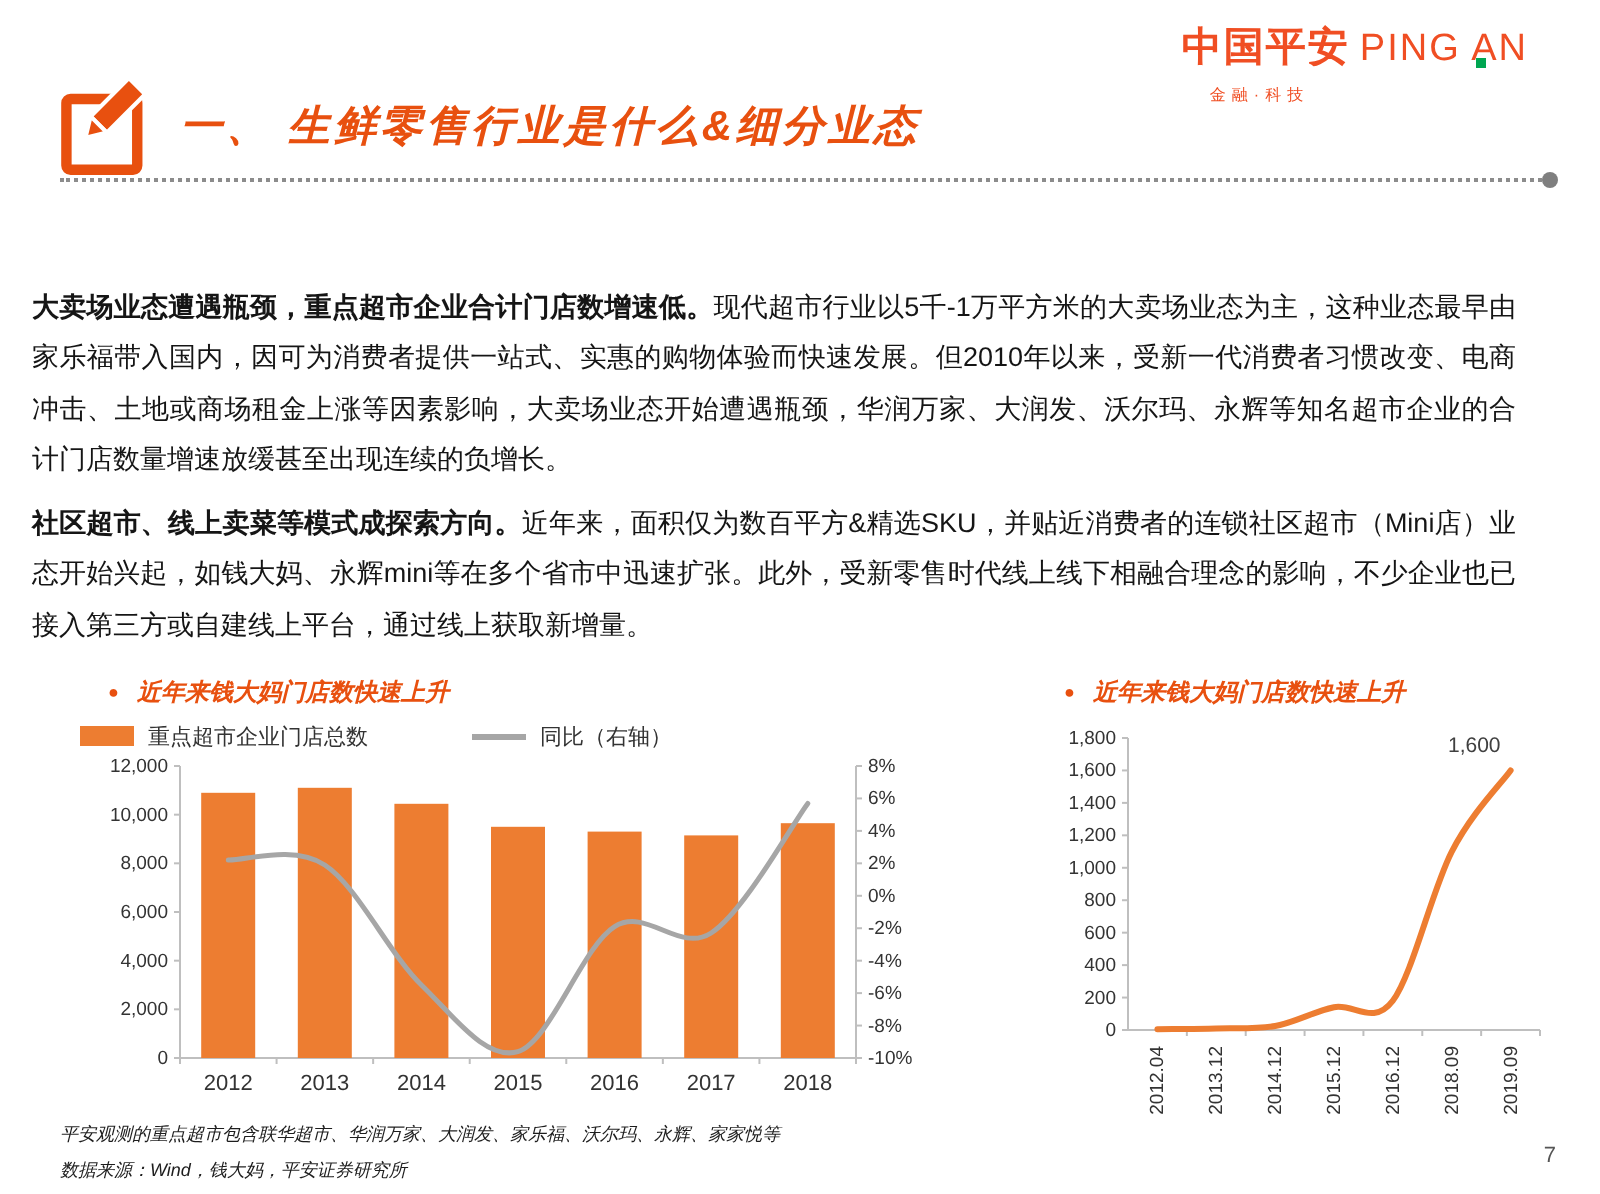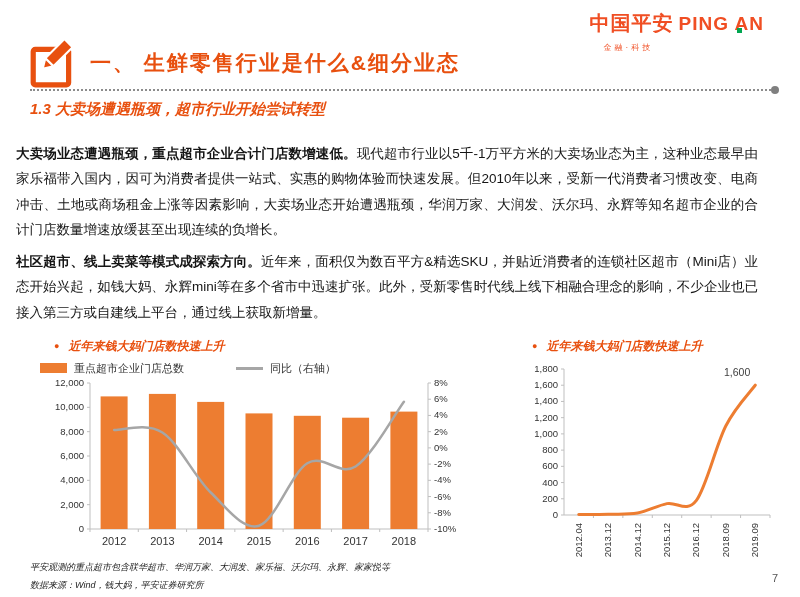--- a/index.html
+++ b/index.html
@@ -4,27 +4,27 @@
 <style>
   *{margin:0;padding:0;box-sizing:border-box}
   html,body{background:#ffffff}
   body{font-family:"Liberation Sans","DejaVu Sans",sans-serif}
   .slide{position:relative;width:800px;height:597px;background:#fff;overflow:hidden}
 
   
   .logo{position:absolute;top:10px;right:36px}
   .logo-row{display:flex;align-items:baseline;gap:5px;white-space:nowrap}
   .brand-cn{font-size:20px;font-weight:bold;color:#F04E23;letter-spacing:1px}
-  .brand-en{font-size:19px;font-weight:bold;color:#F04E23;letter-spacing:1px;position:relative}
+  .brand-en{font-size:19px;font-weight:normal;color:#F04E23;letter-spacing:1px;position:relative}
   .green-dot{position:absolute;left:58px;bottom:2px;width:5px;height:5px;background:#00A651}
   .tagline{font-size:8px;color:#F04E23;letter-spacing:3px;margin:5px 0 0 14px;font-weight:normal}
 
   
   .title-row{position:absolute;left:28px;top:38px;display:flex;align-items:center;gap:12px}
-  .section-title{font-size:21px;font-weight:bold;color:#E8500F;letter-spacing:2px}
+  .section-title{font-size:21px;font-weight:bold;font-style:italic;color:#E8500F;letter-spacing:2px}
   .divider{position:absolute;left:30px;right:26px;top:89px;border-top:2px dotted #8c8c8c}
   .end-dot{position:absolute;right:-5px;top:-5px;width:8px;height:8px;border-radius:50%;background:#7f7f7f}
   .subtitle{position:absolute;left:30px;top:100px;font-size:15px;font-weight:bold;font-style:italic;color:#E8500F}
 
   
   .para{position:absolute;left:16px;width:742px;font-size:13.5px;line-height:1.88;color:#151515;text-align:justify}
   .para b{font-weight:bold}
   .para1{top:141px}
   .para2{top:249px}
 
@@ -68,21 +68,20 @@
         <path d="M0,26 L11,26 L5.5,35 Z" fill="#E8500F"></path>
       </g>
     </svg>
     <h1 class="section-title">一、 生鲜零售行业是什么&amp;细分业态</h1>
   </div>
 
   <div class="divider">
       <span class="end-dot"></span>
     </div>
 
-  <h2 class="subtitle">1.3 大卖场遭遇瓶颈，超市行业开始尝试转型</h2>
 
   <p class="para para1"><b>大卖场业态遭遇瓶颈，重点超市企业合计门店数增速低。</b><span>现代超市行业以5千-1万平方米的大卖场业态为主，这种业态最早由家乐福带入国内，因可为消费者提供一站式、实惠的购物体验而快速发展。但2010年以来，受新一代消费者习惯改变、电商冲击、土地或商场租金上涨等因素影响，大卖场业态开始遭遇瓶颈，华润万家、大润发、沃尔玛、永辉等知名超市企业的合计门店数量增速放缓甚至出现连续的负增长。</span></p>
 
   <p class="para para2"><b>社区超市、线上卖菜等模式成探索方向。</b><span>近年来，面积仅为数百平方&amp;精选SKU，并贴近消费者的连锁社区超市（Mini店）业态开始兴起，如钱大妈、永辉mini等在多个省市中迅速扩张。此外，受新零售时代线上线下相融合理念的影响，不少企业也已接入第三方或自建线上平台，通过线上获取新增量。</span></p>
 
   <div class="chart-block chart-left">
     <div class="chart-title">
       <span class="bullet">●</span>
       <span>近年来钱大妈门店数快速上升</span>
     </div>

